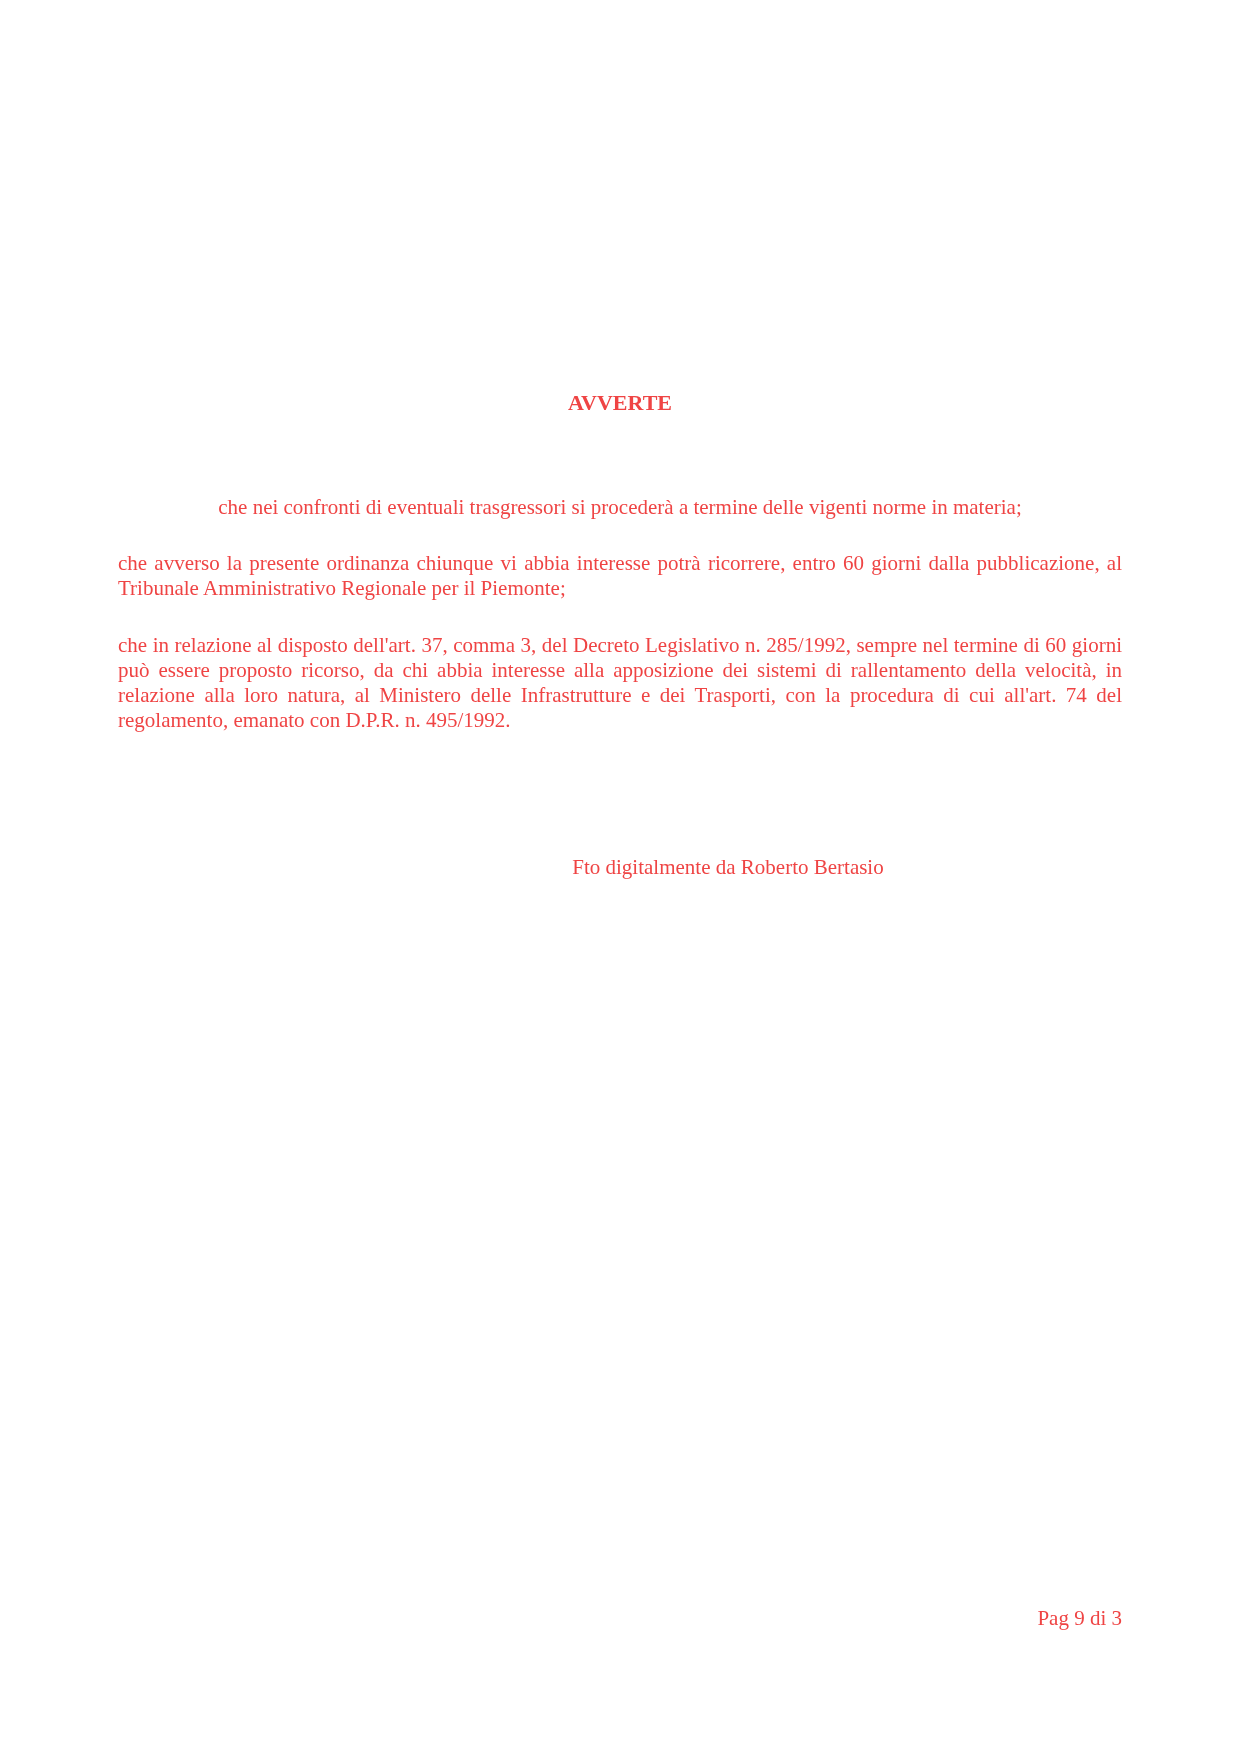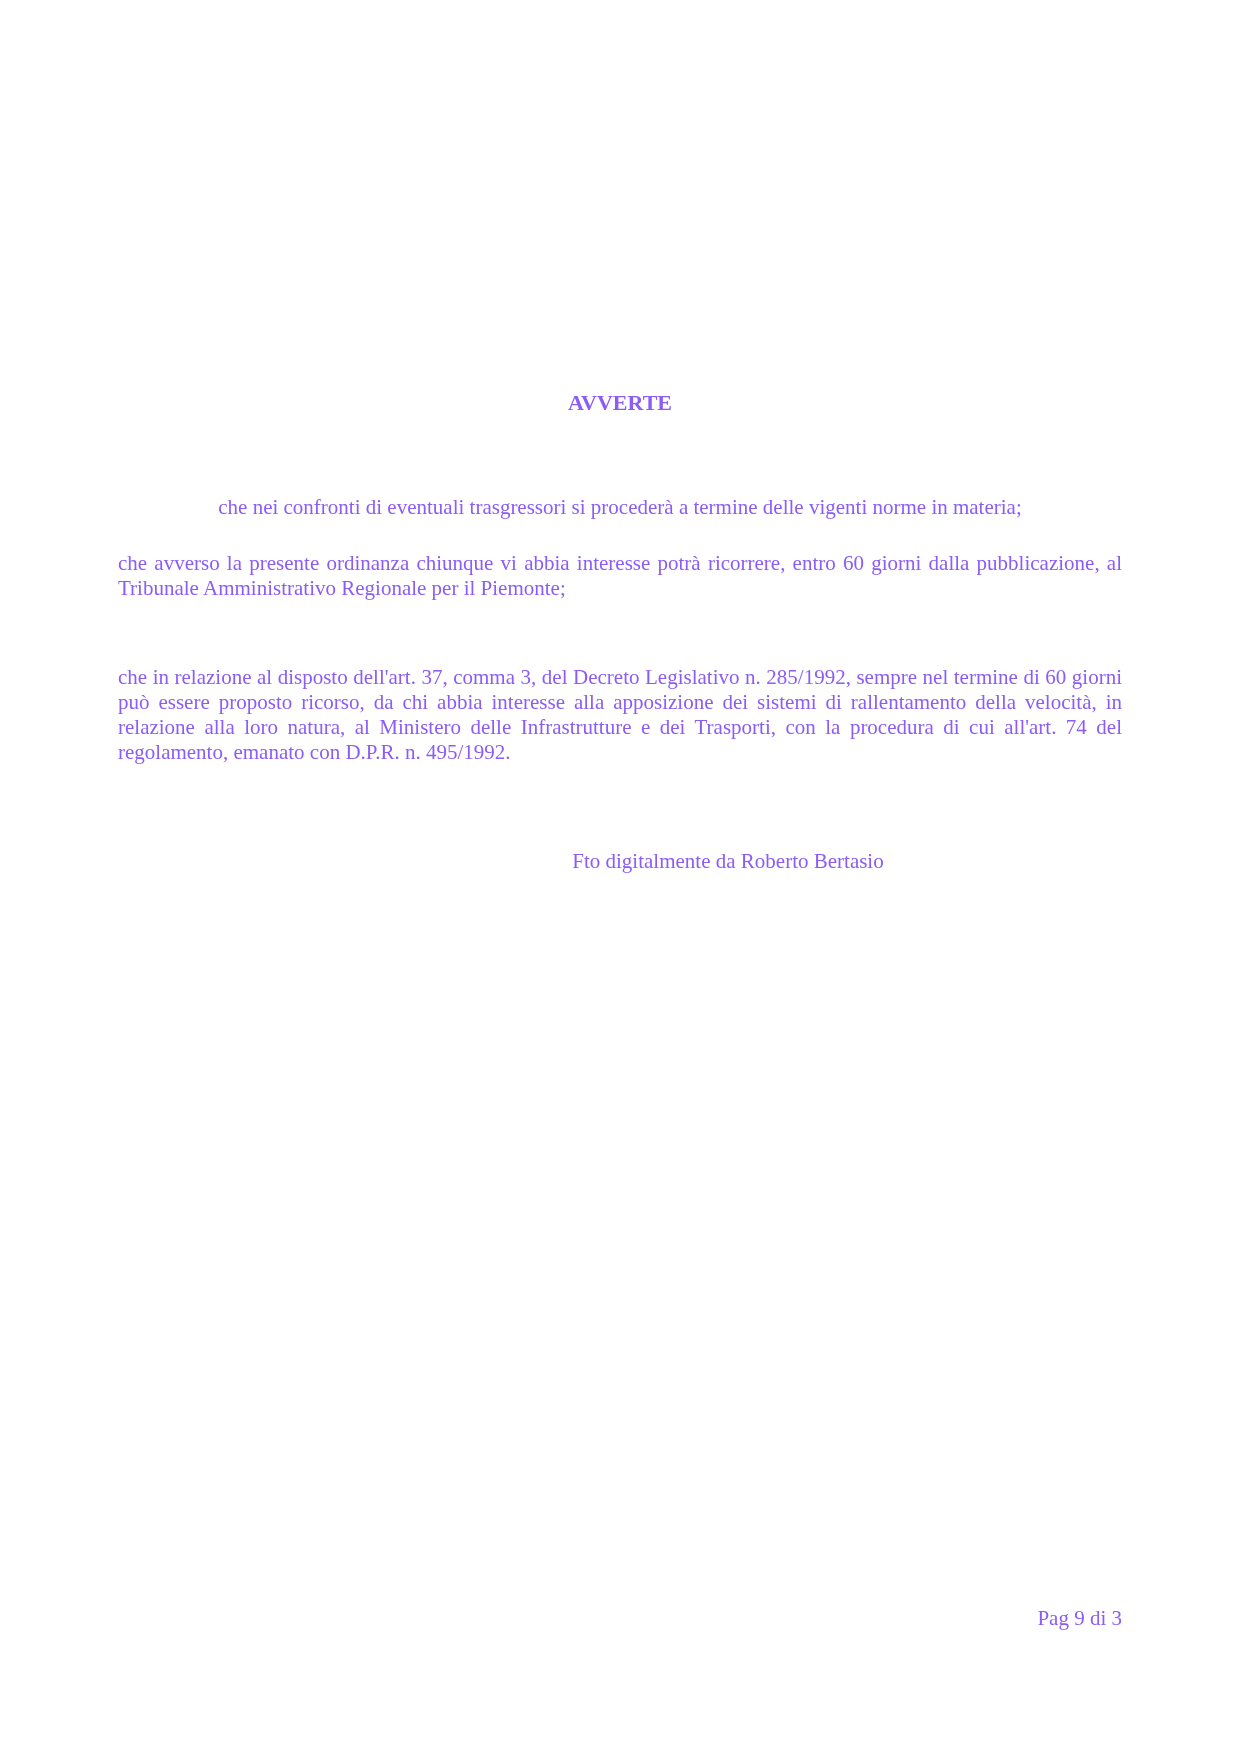--- a/index.html
+++ b/index.html
@@ -5,21 +5,21 @@
   html, body {
     margin: 0;
     padding: 0;
     background: #ffffff;
   }
   .page {
     position: relative;
     width: 1240px;
     height: 1755px;
     background: #ffffff;
-    color: #8b5cf6;
+    color: #ef4444;
     font-family: "Liberation Serif", "DejaVu Serif", serif;
     font-size: 21px;
     line-height: 25px;
     overflow: hidden;
   }
   .heading {
     position: absolute;
     top: 390px;
     left: 118px;
     right: 118px;
@@ -31,30 +31,30 @@
     position: absolute;
     left: 118px;
     right: 118px;
     text-align: center;
   }
   .para.justified {
     text-align: justify;
   }
   #para-1 { top: 474px; }
   #para-2 { top: 530px; }
-  #para-3 { top: 644px; }
+  #para-3 { top: 612px; }
   .signature-block {
     position: absolute;
     top: 843px;
     left: 334px;
     right: 118px;
     text-align: center;
   }
   .signature-line {
-    margin-top: 6px;
+    margin-top: 12px;
   }
   .page-footer {
     position: absolute;
     top: 1606px;
     left: 118px;
     right: 118px;
     text-align: right;
   }
 </style>
 </head>

